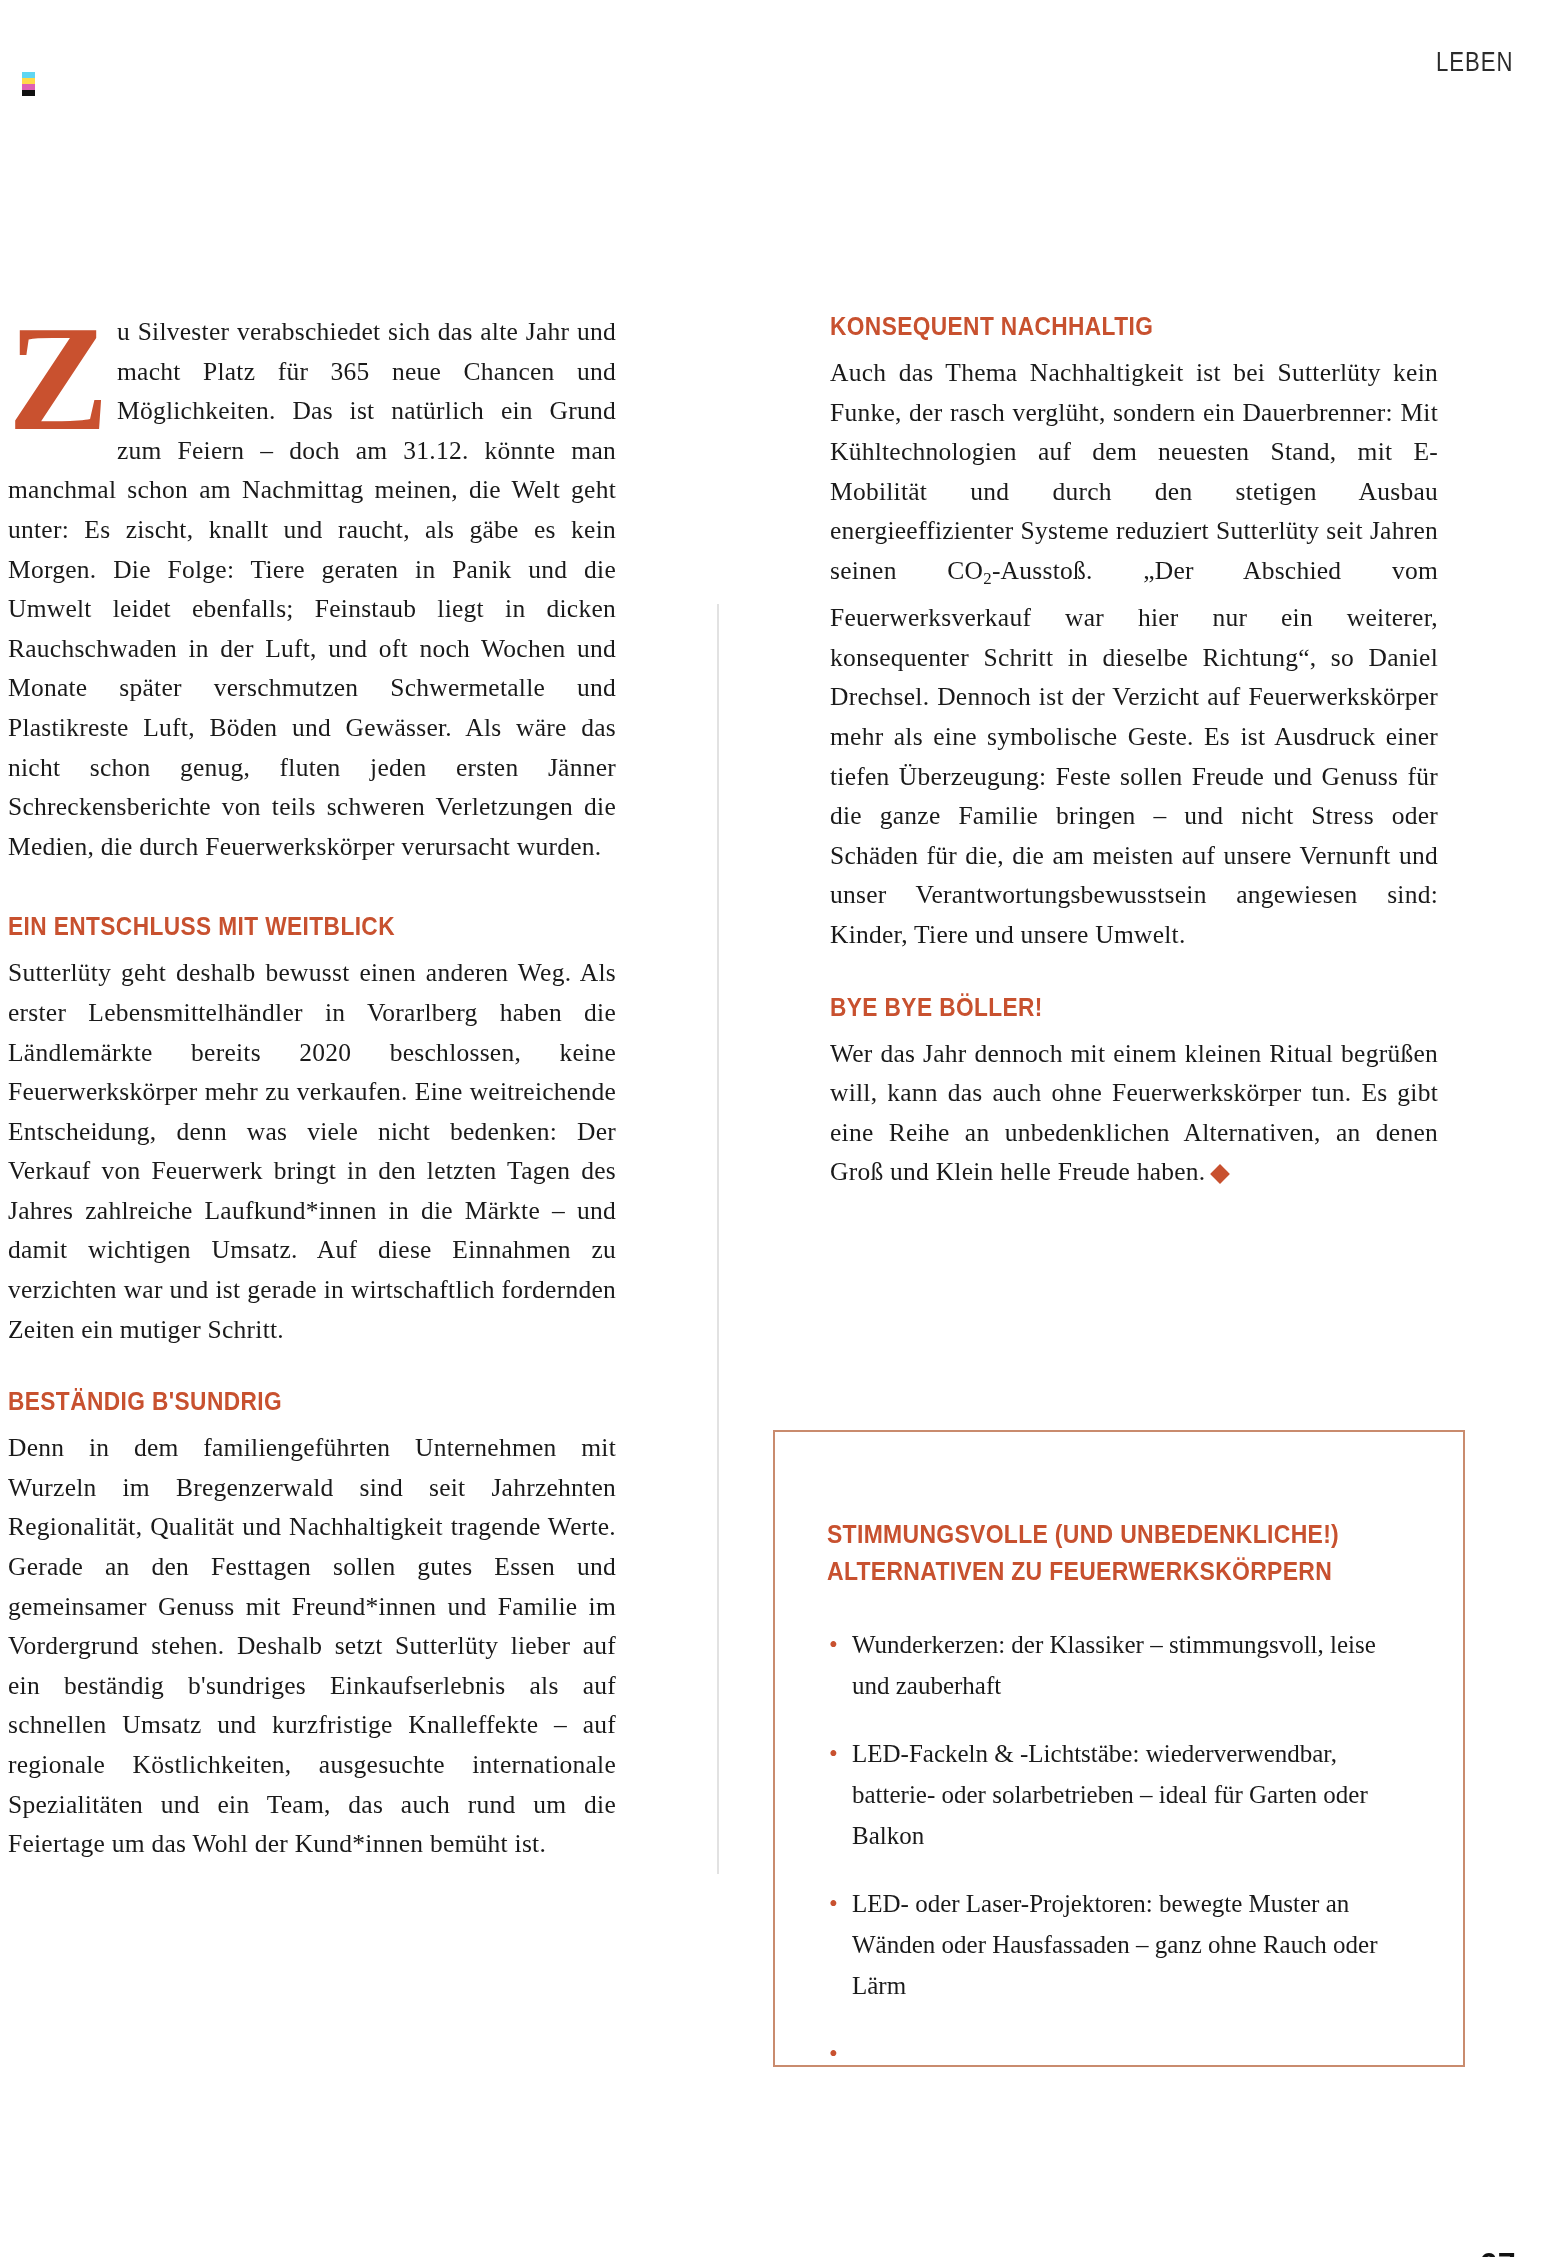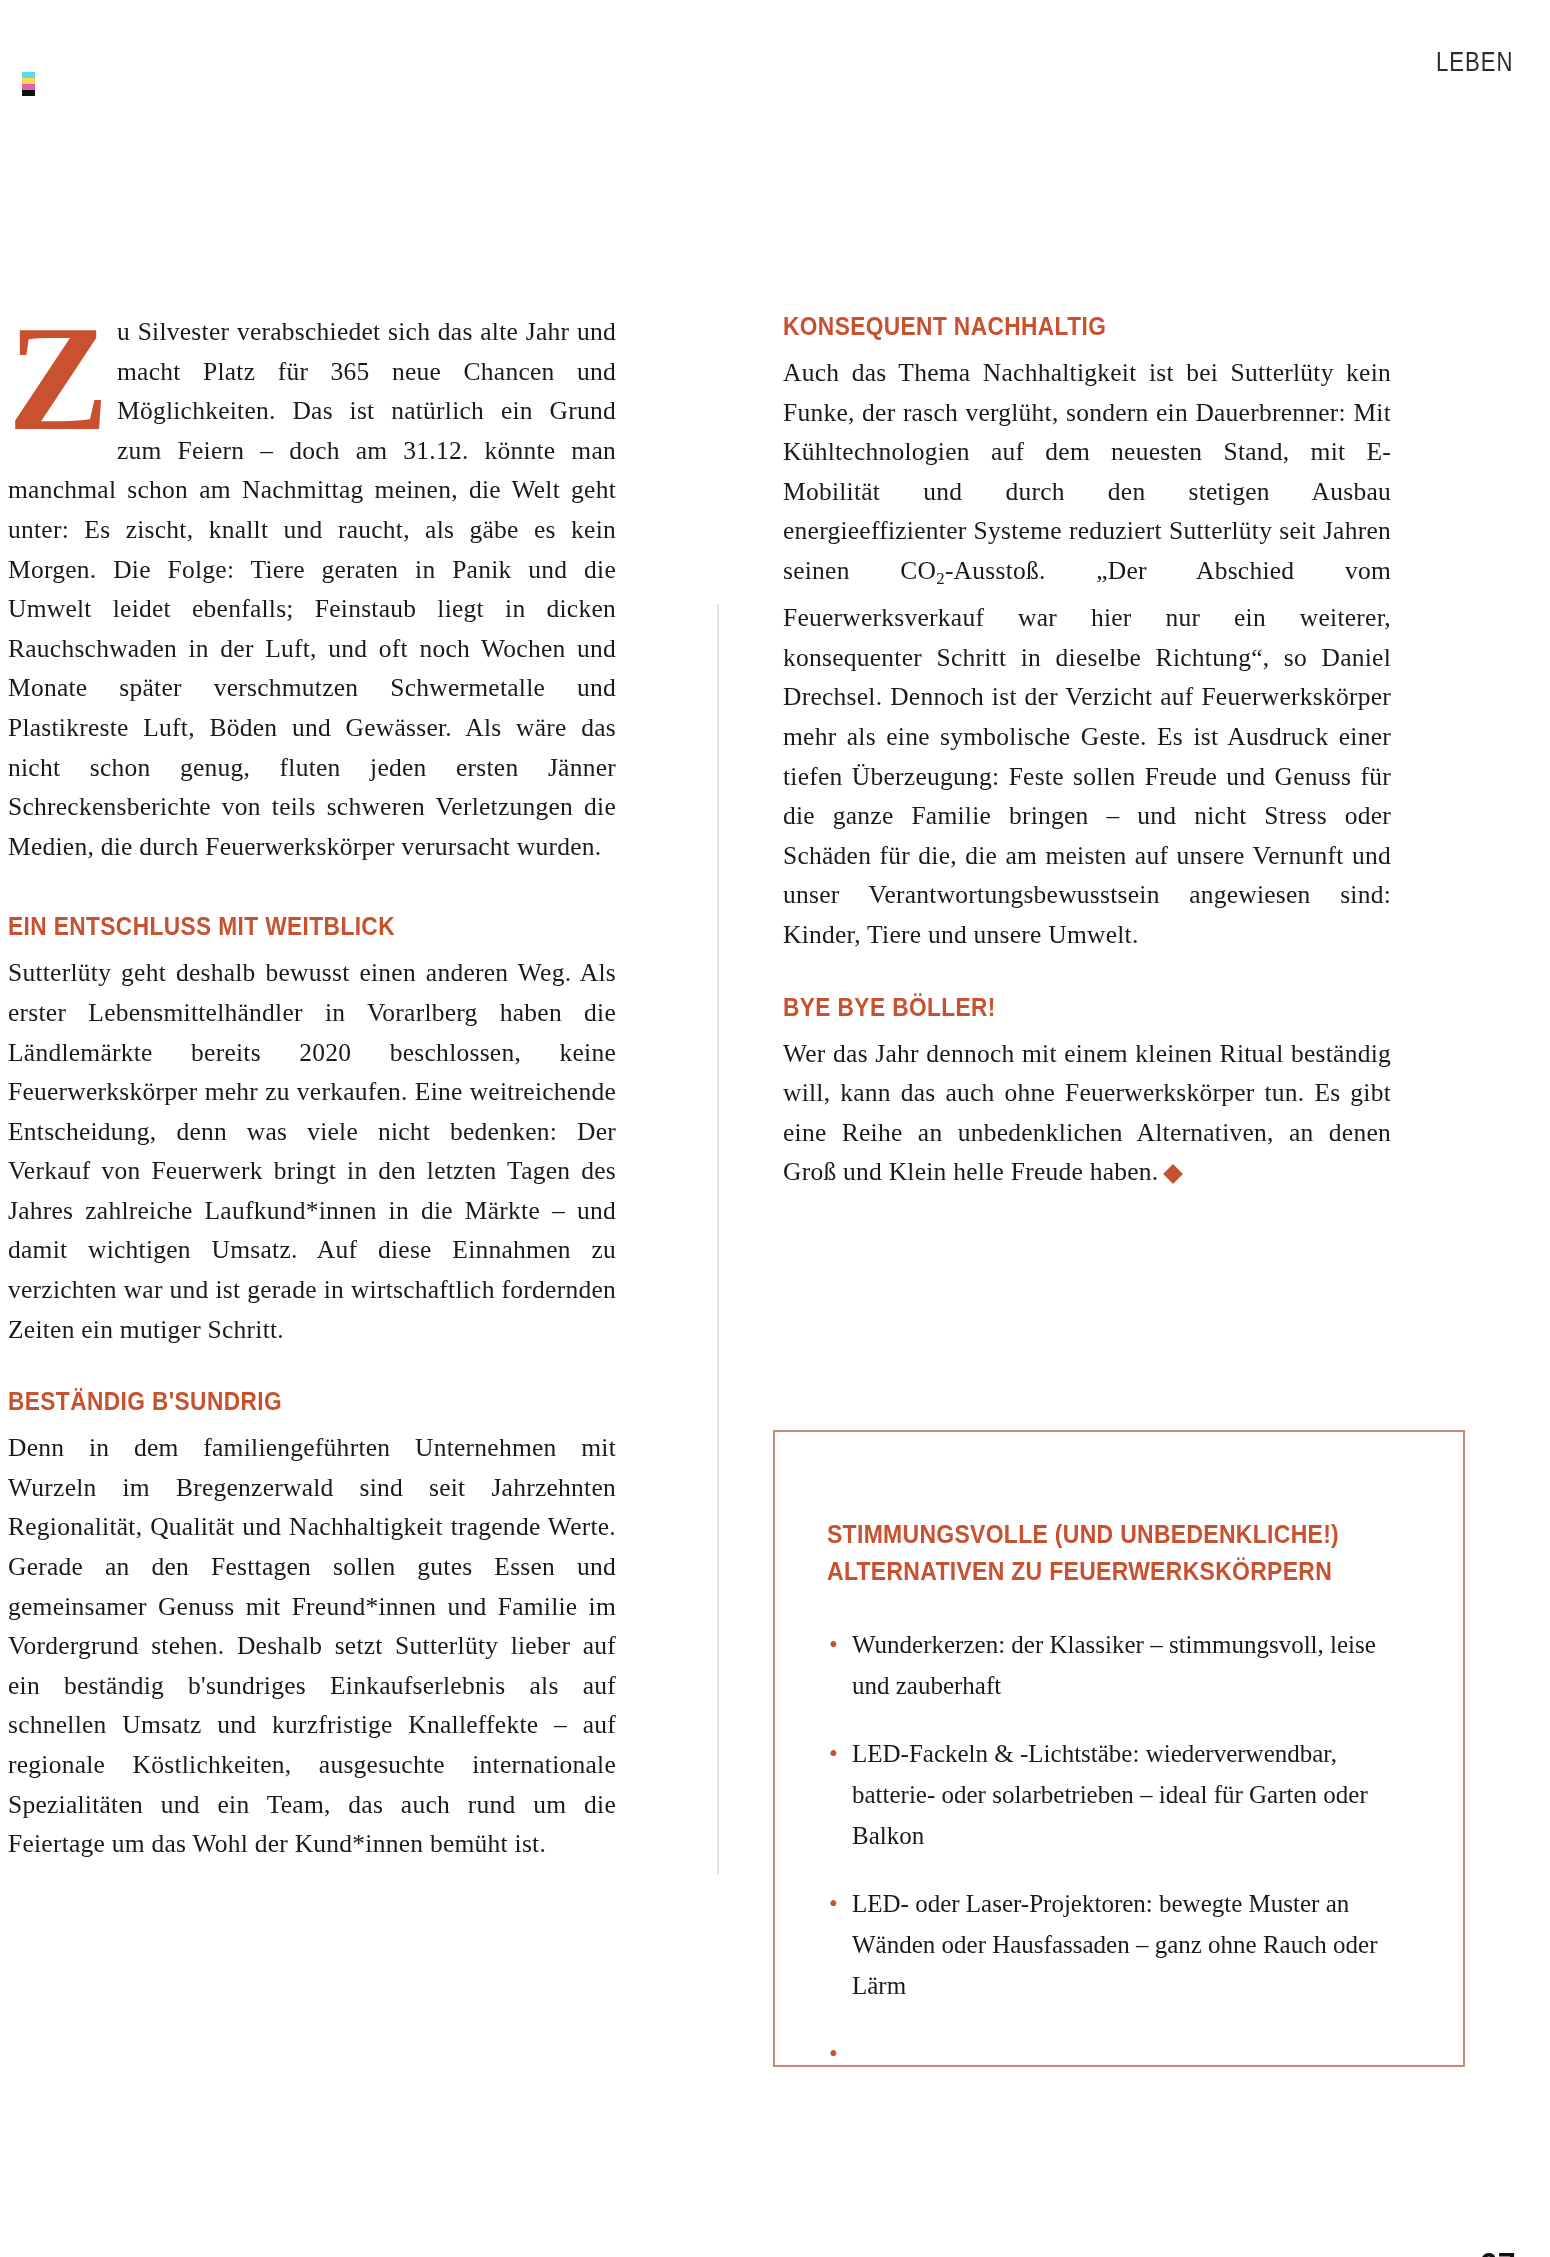--- a/index.html
+++ b/index.html
@@ -59,21 +59,21 @@
     background: #e2e2e2;
   }
 
   
   .col {
     position: absolute;
     top: 268px;
     width: 608px;
   }
   .col-left  { left: 8px; }
-  .col-right { left: 783px; }
+  .col-right { left: 830px; }
 
   p.body {
     margin: 0 0 0 0;
     font-size: 25.5px;
     line-height: 39.6px;
     text-align: justify;
     text-justify: inter-word;
     hyphens: manual;
     letter-spacing: 0.01em;
   }
@@ -199,21 +199,21 @@
     <h2 class="section-head">BESTÄNDIG B'SUNDRIG</h2>
     <p class="body">Denn in dem familiengeführten Unternehmen mit Wurzeln im Bregenzerwald sind seit Jahrzehnten Regionalität, Qualität und Nachhaltigkeit tragende Werte. Gerade an den Festtagen sollen gutes Essen und gemeinsamer Genuss mit Freund*innen und Familie im Vordergrund stehen. Deshalb setzt Sutterlüty lieber auf ein beständig b'sundriges Einkaufserlebnis als auf schnellen Umsatz und kurzfristige Knalleffekte – auf regionale Köstlichkeiten, ausgesuchte internationale Spezialitäten und ein Team, das auch rund um die Feiertage um das Wohl der Kund*innen bemüht ist.</p>
   </div>
 
   <div class="col col-right">
 
     <h2 class="section-head" style="margin-top:0">KONSEQUENT NACHHALTIG</h2>
     <p class="body"><span>Auch das Thema Nachhaltigkeit ist bei Sutterlüty kein Funke, der rasch verglüht, sondern ein Dauerbrenner: Mit Kühltechnologien auf dem neuesten Stand, mit E-Mobilität und durch den stetigen Ausbau energieeffizienter Systeme reduziert Sutterlüty seit Jahren seinen CO</span><sub>2</sub><span>-Ausstoß. „Der Abschied vom Feuerwerksverkauf war hier nur ein weiterer, konsequenter Schritt in dieselbe Richtung“, so Daniel Drechsel. Dennoch ist der Verzicht auf Feuerwerkskörper mehr als eine symbolische Geste. Es ist Ausdruck einer tiefen Überzeugung: Feste sollen Freude und Genuss für die ganze Familie bringen – und nicht Stress oder Schäden für die, die am meisten auf unsere Vernunft und unser Verantwortungsbewusstsein angewiesen sind: Kinder, Tiere und unsere Umwelt.</span></p>
 
     <h2 class="section-head">BYE BYE BÖLLER!</h2>
-    <p class="body"><span>Wer das Jahr dennoch mit einem kleinen Ritual beständig will, kann das auch ohne Feuerwerkskörper tun. Es gibt eine Reihe an unbedenklichen Alternativen, an denen Groß und Klein helle Freude haben.</span><span class="endmark"></span></p>
+    <p class="body"><span>Wer das Jahr dennoch mit einem kleinen Ritual begrüßen will, kann das auch ohne Feuerwerkskörper tun. Es gibt eine Reihe an unbedenklichen Alternativen, an denen Groß und Klein helle Freude haben.</span><span class="endmark"></span></p>
   </div>
 
   <div class="infobox">
     <h3>
       <span>STIMMUNGSVOLLE (UND UNBEDENKLICHE!)</span><br>
       <span>ALTERNATIVEN ZU FEUERWERKSKÖRPERN</span>
     </h3>
     <ul>
       <li>
         <span class="bullet">•</span>

